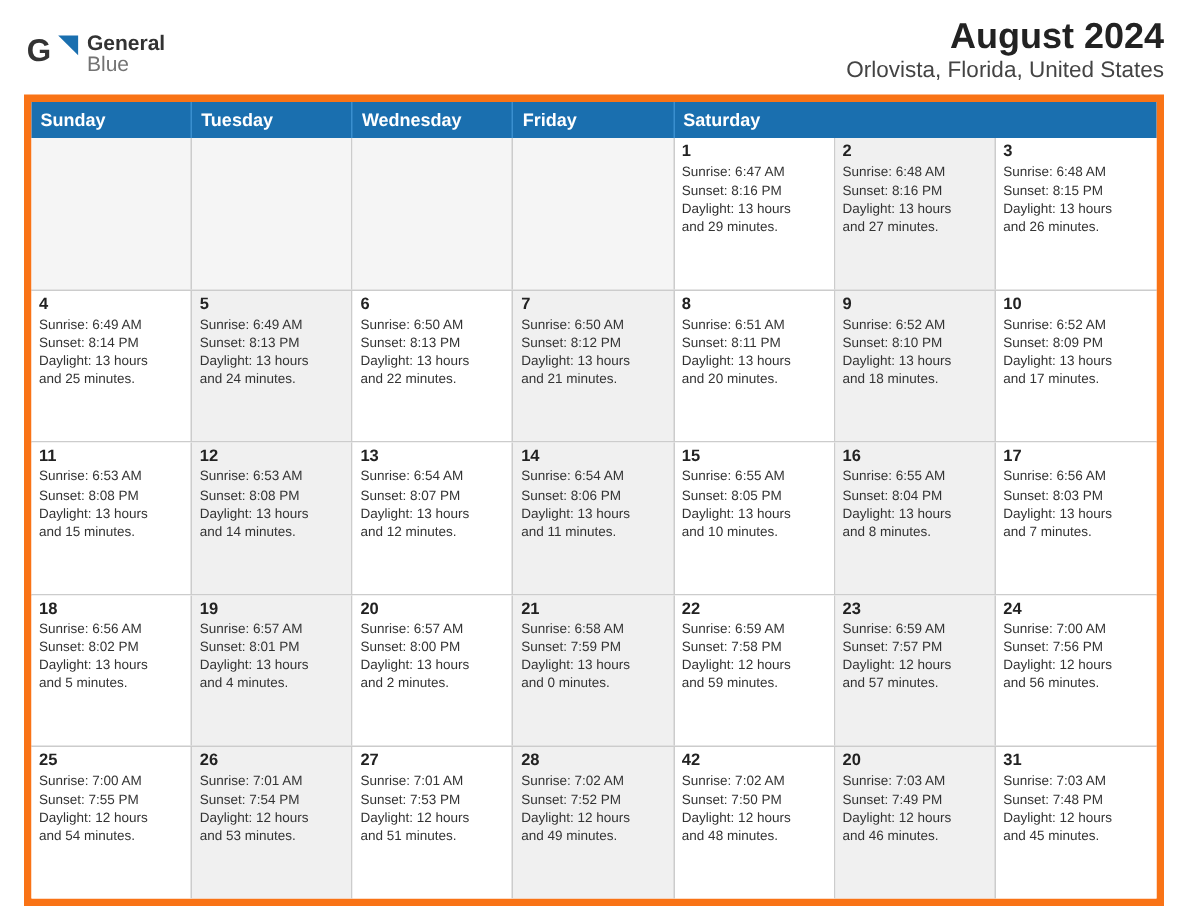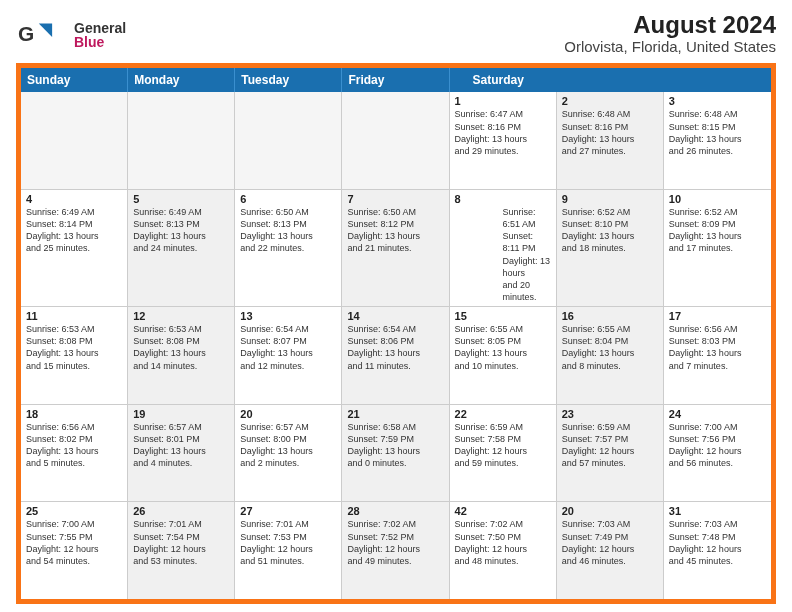--- a/index.html
+++ b/index.html
@@ -30,31 +30,30 @@
     }
     .logo-icon {
       width: 38px;
       height: 38px;
       margin-right: 4px;
     }
     .logo-text {
       display: flex;
       flex-direction: column;
       line-height: 1;
-      margin-left: 16px;
     }
     .logo-general {
       font-size: 14px;
       font-weight: bold;
       color: #333;
     }
     .logo-blue {
       font-size: 14px;
-      font-weight: bold;
-      color: #be185d;
+      font-weight: normal;
+      color: #737373;
     }
     .title-block {
       text-align: right;
     }
     .main-title {
       font-size: 24px;
       font-weight: bold;
       color: #222;
       line-height: 1.1;
     }
@@ -74,21 +73,21 @@
       grid-template-columns: repeat(7, 1fr);
       background: #1a6faf;
     }
     .cal-header-cell {
       color: #fff;
       font-weight: bold;
       font-size: 12px;
       padding: 5px 6px;
       border-right: 1px solid #3a8fcf;
     }
-    .cal-header-cell:last-child { border-right: none; margin-left: 17px; }
+    .cal-header-cell:last-child { border-right: none; }
     .cal-body {
       flex: 1;
       display: flex;
       flex-direction: column;
     }
     .cal-row {
       display: grid;
       grid-template-columns: repeat(7, 1fr);
       flex: 1;
       border-top: 1px solid #ccc;
@@ -137,22 +136,22 @@
     <div class="title-block">
       <div class="main-title">August 2024</div>
       <div class="subtitle">Orlovista, Florida, United States</div>
     </div>
   </div>
 
   <div class="calendar">
     <div class="cal-header">
 
     <div class="cal-header-cell">Sunday</div>
-        <div class="cal-header-cell">Monday</div>
         <div class="cal-header-cell">Tuesday</div>
+        <div class="cal-header-cell">Wednesday</div>
         <div class="cal-header-cell">Friday</div>
         <div class="cal-header-cell">Saturday</div>
       </div>
     <div class="cal-body">
 
     <div class="cal-row">
           <div class="cal-cell empty"></div>
           <div class="cal-cell empty"></div>
           <div class="cal-cell empty"></div>
           <div class="cal-cell empty"></div>
@@ -202,21 +201,21 @@
           </div>
           <div class="cal-cell shaded">
             <span class="day-num">7</span>
             <div class="cell-text" style="white-space: pre-line;">Sunrise: 6:50 AM
 Sunset: 8:12 PM
 Daylight: 13 hours
 and 21 minutes.</div>
           </div>
           <div class="cal-cell">
             <span class="day-num">8</span>
-            <div class="cell-text" style="white-space: pre-line; margin-left: 48px;">Sunrise: 6:51 AM
+            <div class="cell-text" style="white-space: pre-line;">Sunrise: 6:51 AM
 Sunset: 8:11 PM
 Daylight: 13 hours
 and 20 minutes.</div>
           </div>
           <div class="cal-cell shaded">
             <span class="day-num">9</span>
             <div class="cell-text" style="white-space: pre-line;">Sunrise: 6:52 AM
 Sunset: 8:10 PM
 Daylight: 13 hours
 and 18 minutes.</div>

